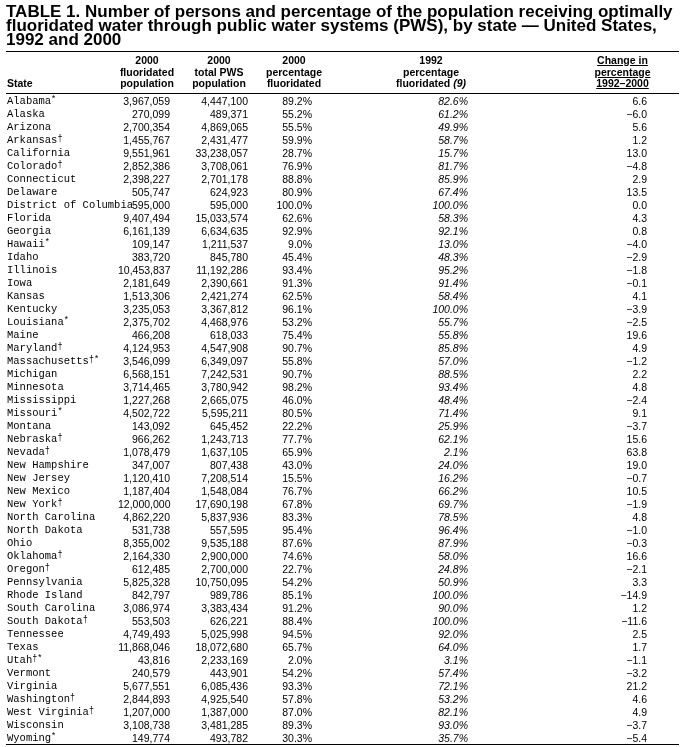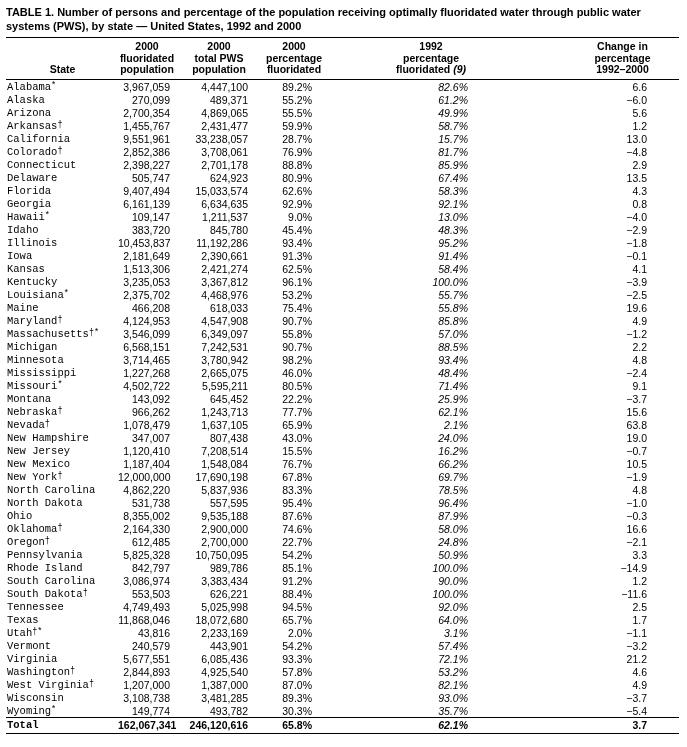--- a/index.html
+++ b/index.html
@@ -4,32 +4,32 @@
 <style>
   * { box-sizing: border-box; }
   html, body { margin: 0; padding: 0; }
   body {
     width: 687px; height: 747px; background: #ffffff; color: #000000;
     font-family: "Liberation Sans", sans-serif; font-size: 10.5px;
     overflow: hidden;
   }
   .page { padding: 5px 8px 0 6px; }
   .title {
-    font-size: 11px; font-weight: bold; line-height: 14px;
+    font-size: 17px; font-weight: bold; line-height: 14px;
     padding-bottom: 4px; letter-spacing: 0;
   }
   table { border-collapse: collapse; table-layout: fixed; width: 673px; }
   thead th {
     border-top: 1px solid #000; border-bottom: 1px solid #000;
     font-size: 10.5px; line-height: 11.5px; font-weight: bold;
     vertical-align: bottom; padding: 3px 0 3px 0; text-align: center;
   }
-  thead th.h-state { text-align: center; padding-left: 1px; }
+  thead th.h-state { text-align: left; padding-left: 1px; }
   thead th.h-pct1992 { padding-left: 60px; }
-  thead th.h-change { padding-left: 90px; }
+  thead th.h-change { padding-left: 90px; text-decoration: underline; }
   .pre { white-space: pre-line; }
   .ref { font-style: italic; }
   tbody td {
     font-size: 10.5px; line-height: 12px; padding: 0;
     white-space: nowrap; vertical-align: bottom;
   }
   td.c-state { text-align: left; padding-left: 1px; font-family: Liberation Mono, monospace; }
   td.c-num { text-align: right; }
   td.d-pop { padding-right: 6px; }
   td.d-total { padding-right: 14px; }
@@ -138,20 +138,28 @@
     </tr>
         <tr>
       <td class="c-state"><span>Delaware</span><span class="mark"></span></td>
       <td class="c-num d-pop">505,747</td>
       <td class="c-num d-total">624,923</td>
       <td class="c-num d-pct2000">80.9%</td>
       <td class="c-num d-pct1992">67.4%</td>
       <td class="c-num d-change">13.5</td>
     </tr>
         <tr>
+      <td class="c-state"><span>District of Columbia</span><span class="mark"></span></td>
+      <td class="c-num d-pop">595,000</td>
+      <td class="c-num d-total">595,000</td>
+      <td class="c-num d-pct2000">100.0%</td>
+      <td class="c-num d-pct1992">100.0%</td>
+      <td class="c-num d-change">0.0</td>
+    </tr>
+        <tr>
       <td class="c-state"><span>Florida</span><span class="mark"></span></td>
       <td class="c-num d-pop">9,407,494</td>
       <td class="c-num d-total">15,033,574</td>
       <td class="c-num d-pct2000">62.6%</td>
       <td class="c-num d-pct1992">58.3%</td>
       <td class="c-num d-change">4.3</td>
     </tr>
         <tr>
       <td class="c-state"><span>Georgia</span><span class="mark"></span></td>
       <td class="c-num d-pop">6,161,139</td>

